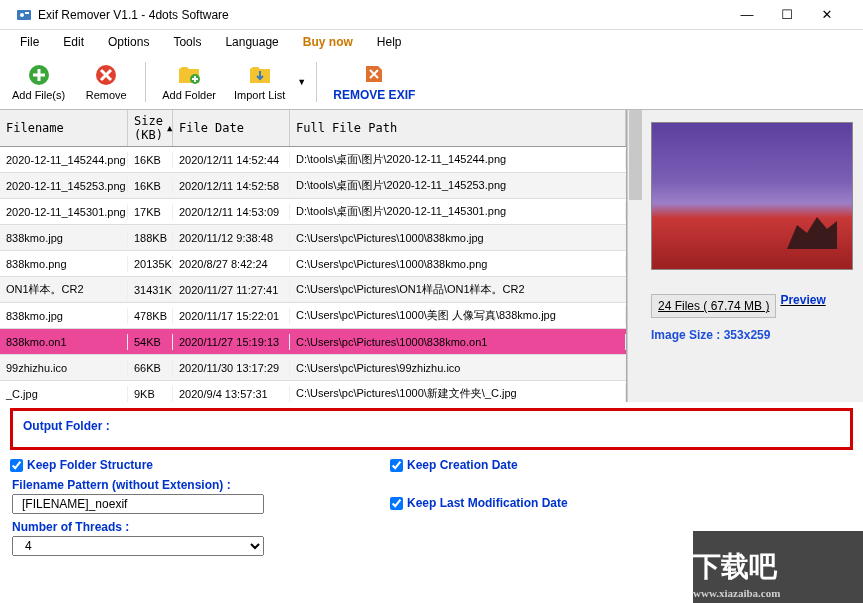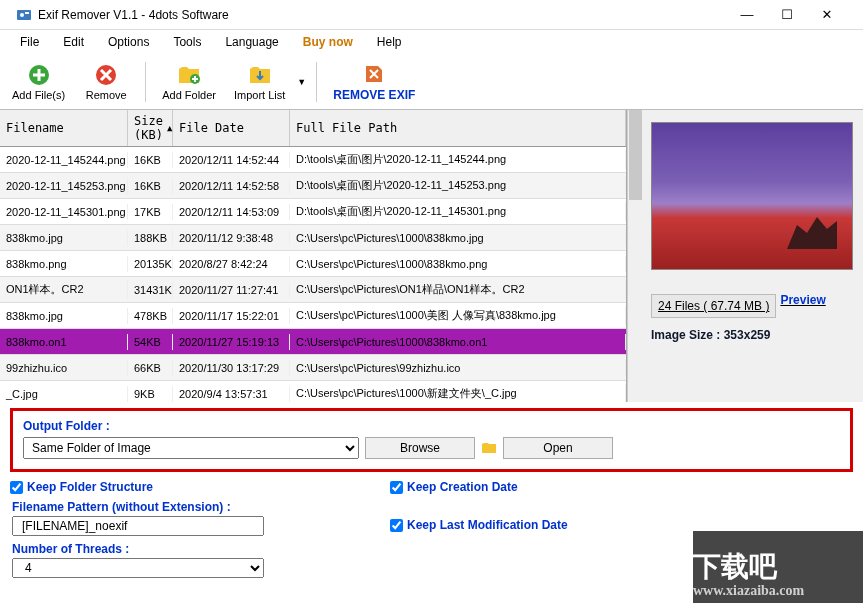--- a/index.html
+++ b/index.html
@@ -23,42 +23,42 @@
 .gridhead { display: flex; background: #f0f0f0; border-bottom: 1px solid #999; font-family: "SimSun", monospace; font-size: 12px; }
 .gridhead > div { padding: 4px 6px; border-right: 1px solid #ccc; display: flex; align-items: center; }
 .col-fn { width: 128px; }
 .col-sz { width: 45px; }
 .col-fd { width: 117px; }
 .col-fp { flex: 1; }
 .sort-arrow { margin-left: 4px; font-size: 9px; }
 .gridbody { overflow-y: auto; flex:1; }
 .grow { display: flex; border-bottom: 1px solid #ddd; height: 26px; align-items: center; }
 .grow > div { padding: 2px 6px; border-right: 1px solid #eee; overflow: hidden; white-space: nowrap; font-size: 11px; }
-.grow.sel { background: #a21caf; }
+.grow.sel { background: #ec4899; }
 .grow.alt { background: #f4f4f4; }
 .right { width: 220px; padding: 4px 4px 4px 8px; position: relative; background: #f0f0f0; }
 .preview-img { width: 202px; height: 148px; background: linear-gradient(to bottom, #5c3f9e 0%, #7a5fb5 40%, #9d7fc8 55%, #c83838 65%, #9c2020 100%); position: relative; border: 1px solid #888; margin-top: 8px; }
 .preview-img::after { content:""; position:absolute; right:15px; bottom:20px; width:50px; height:40px; background:#3a1a1a; clip-path: polygon(0 100%, 20% 40%, 40% 60%, 60% 20%, 80% 50%, 100% 30%, 100% 100%); }
 .preview-label { margin-top: 12px; padding: 4px 6px; background: #e8e8e8; border: 1px solid #bbb; display: inline-block; }
 .preview-link { color: #0033cc; font-weight: bold; margin-left: 4px; cursor: pointer; }
-.img-size { margin-top: 10px; color: #0f172a; font-weight: bold; font-size: 12px; }
+.img-size { margin-top: 10px; color: #1d4ed8; font-weight: bold; font-size: 12px; }
 .bottom { padding: 6px 10px; position: relative; }
 .output-box { border: 3px solid #d40000; padding: 8px 10px 10px; margin-bottom: 8px; }
 .output-box .lbl { color: #0033cc; font-weight: bold; margin-bottom: 4px; display: block; }
 .output-row { display: flex; gap: 6px; align-items: center; }
 .output-row select { flex: 0 0 336px; height: 22px; font-size: 12px; padding: 1px 4px; }
 .output-row button { width: 110px; height: 22px; font-size: 12px; background: #f0f0f0; border: 1px solid #aaa; }
 .output-row .folder-icon { width:16px; height:16px; }
 .chk { display: flex; align-items: center; gap: 4px; color: #0033cc; font-weight: bold; }
 .chk input { width: 13px; height: 13px; }
 .field-group { margin: 6px 2px; }
 .field-group .flbl { color: #0033cc; font-weight: bold; display: block; margin-bottom: 2px; }
 .field-group input, .field-group select { width: 252px; height: 20px; font-size: 12px; padding: 1px 8px; }
 .watermark { position: absolute; right: 0; bottom: 0; width: 170px; height: 72px; background: #333; color: #fff; display: flex; align-items: center; justify-content: flex-start; font-size: 28px; font-weight: bold; opacity: 0.9; font-family: "SimHei"; }
-.watermark .url { position:absolute; bottom:4px; font-size:14px; color:#ccc;margin-top:27px; }
+.watermark .url { position:absolute; bottom:4px; font-size:11px; color:#ccc;margin-top:27px; }
 .scrollbar-v { width: 16px; background: #f0f0f0; border-left: 1px solid #ccc; position: relative; }
 .scrollbar-v .thumb { position:absolute; top:0; left:1px; right:1px; height:90px; background:#c8c8c8; }
 .left-wrap { display:flex; flex:1; }
 </style>
 </head>
 <body>
 
 <div class="titlebar">
   <span class="icon">
     <svg viewBox="0 0 16 16">
@@ -212,28 +212,20 @@
       <span class="preview-label">24 Files ( 67.74 MB )</span>
       <span class="preview-link">Preview</span>
     </div>
     <div class="img-size">Image Size : 353x259</div>
   </div>
 </div>
 
 <div class="bottom">
   <div class="output-box">
     <span class="lbl">Output Folder :</span>
-    <div class="output-row">
-      <select><option>Same Folder of Image</option></select>
-      <button>Browse</button>
-      <span class="folder-icon"><svg viewBox="0 0 16 16">
-            <path d="M1 4l2-1h4l1 1h7v9H1z" fill="#f4c430"></path>
-          </svg></span>
-      <button>Open</button>
-    </div>
   </div>
 
   <div style="display:flex;">
     <div style="flex:0 0 380px;">
       <label class="chk">
           <input type="checkbox" checked="" style="">
           <span>Keep Folder Structure</span>
         </label>
       <div class="field-group">
         <span class="flbl">Filename Pattern (without Extension) :</span>

